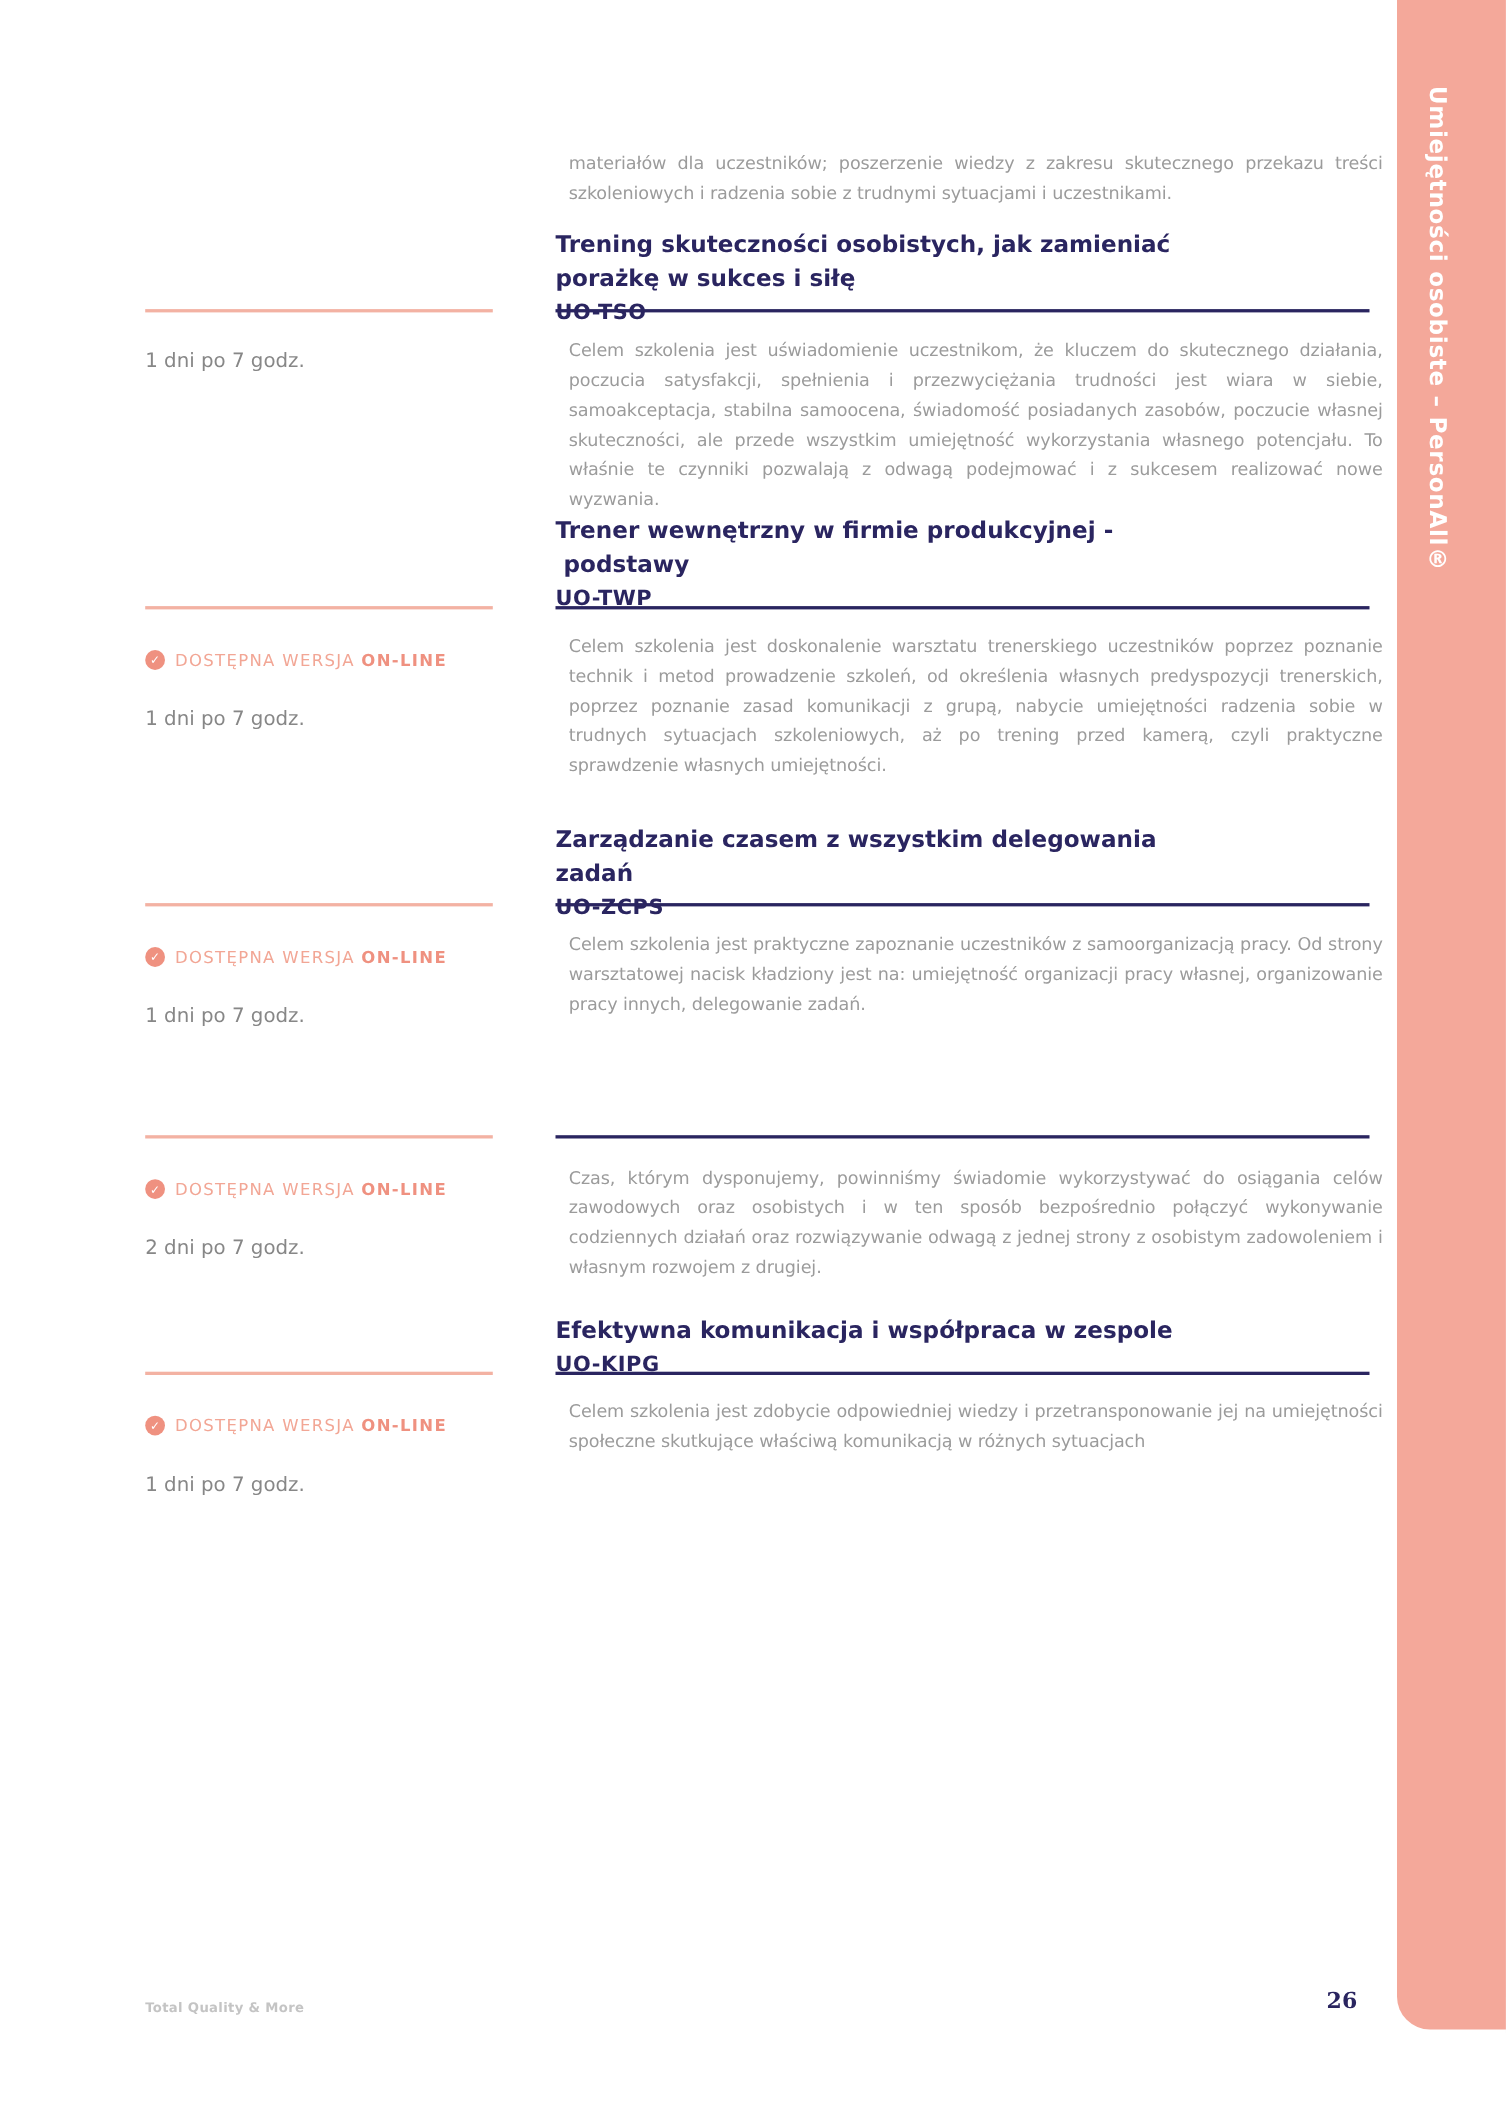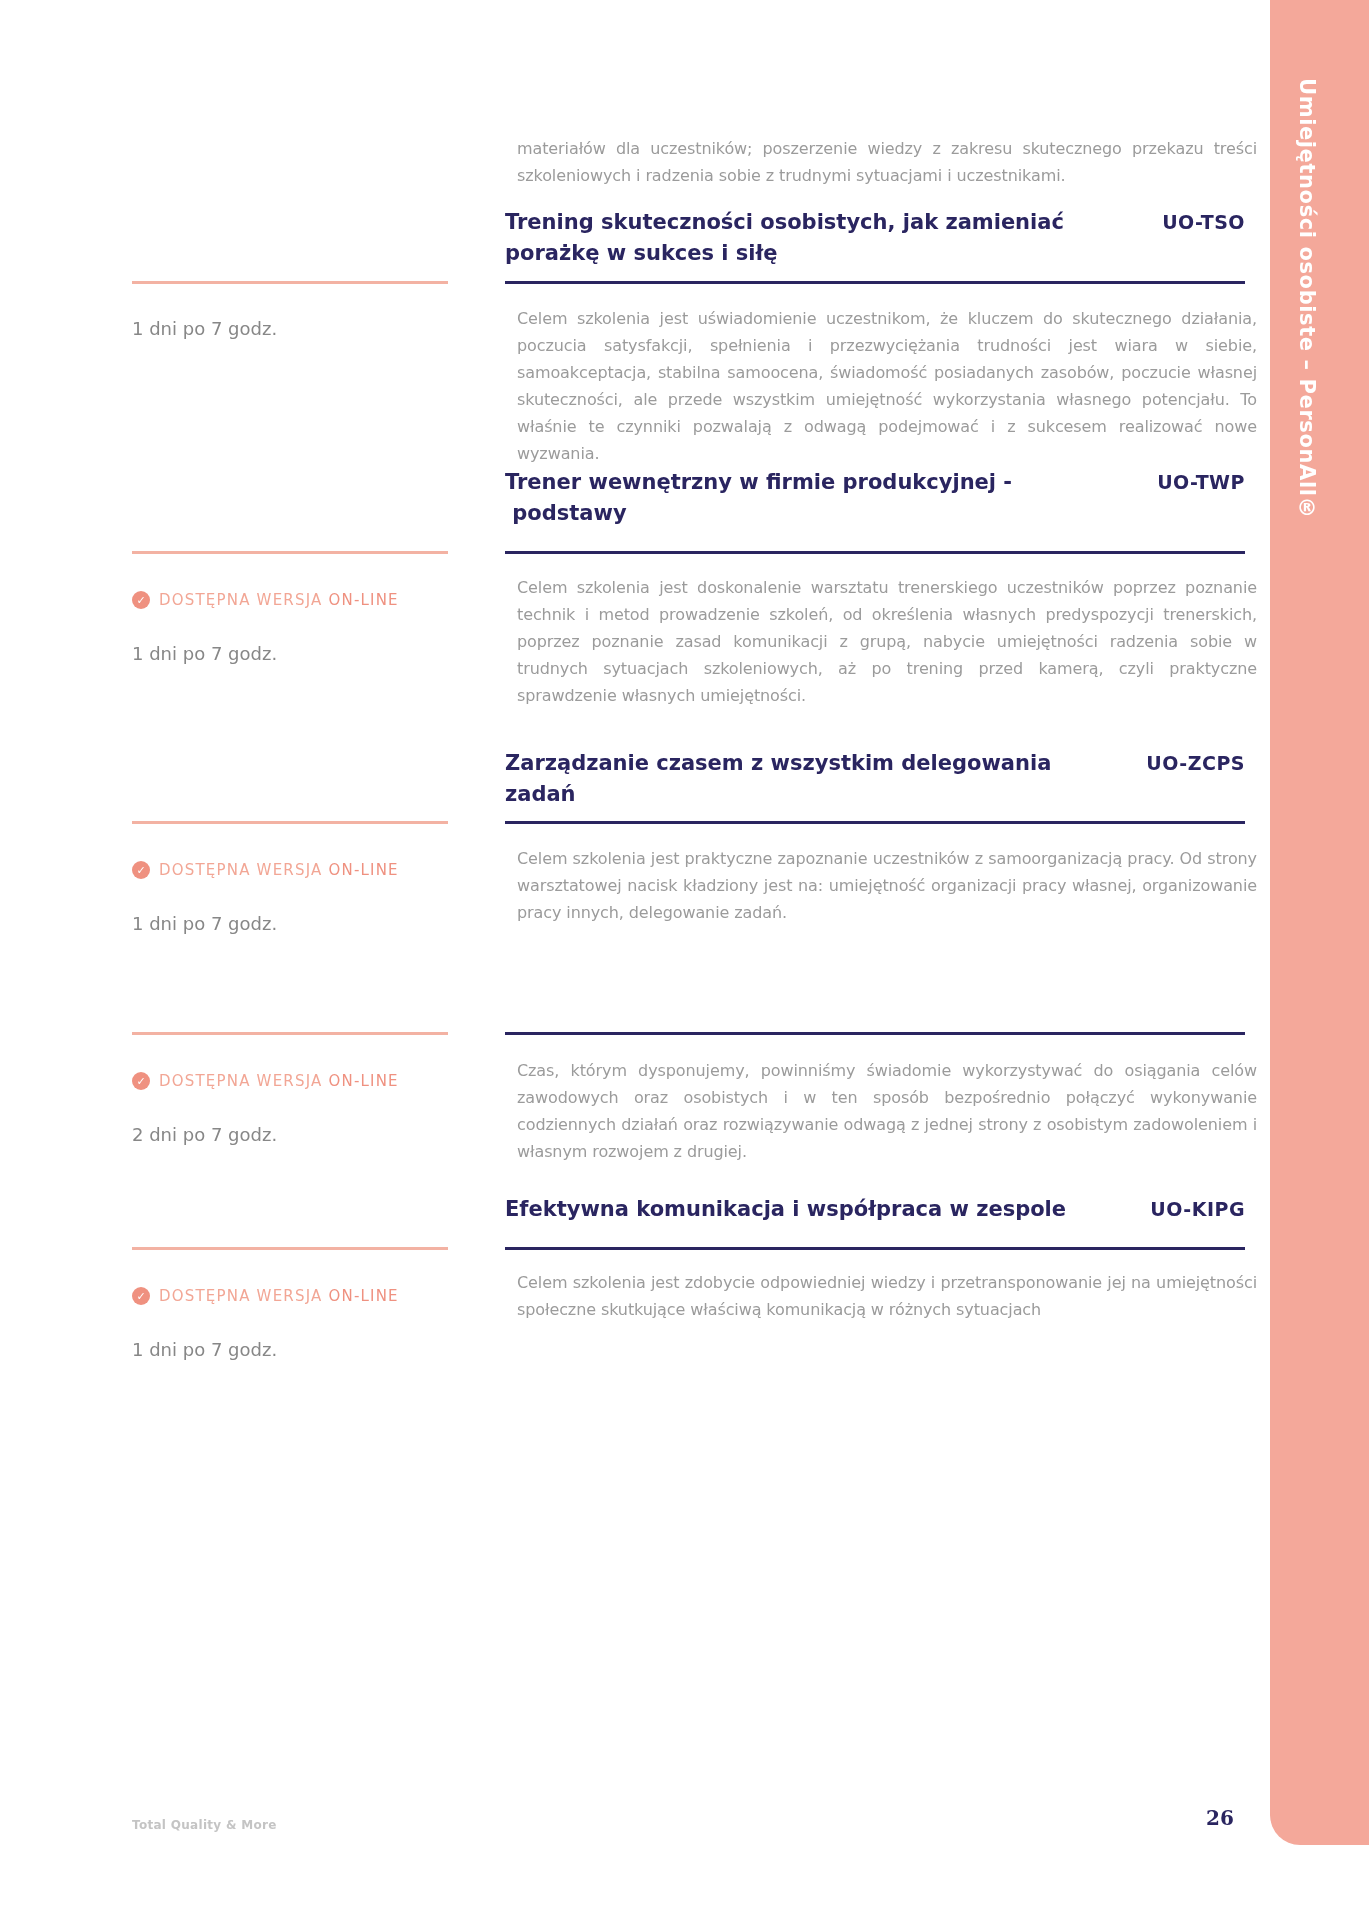--- a/index.html
+++ b/index.html
@@ -19,33 +19,33 @@
   }
   
   .band{position:absolute;left:1270px;top:0;width:99px;height:1845px;
     background:var(--salmon_band);border-radius:0 0 0 30px;}
   .band-label{position:absolute;top:78px;left:26px;writing-mode:vertical-rl;
     font-size:21px;font-weight:bold;color:#ffffff;letter-spacing:0.6px;white-space:nowrap;line-height:1;}
   
   .desc,.intro{position:absolute;left:505px;width:740px;font-size:16px;line-height:27px;
     color:var(--body_text);text-align:justify;letter-spacing:-0.1px;margin:12px;}
   .course-header{position:absolute;left:505px;width:740px;display:flex;
-    justify-content:space-between;align-items:flex-start;}
+    justify-content:center;align-items:flex-start;flex-direction:column;}
   .course-title{max-width:600px;font-size:21px;line-height:31px;font-weight:bold;
     color:var(--navy);margin:0;}
   .course-code{font-size:19px;line-height:31px;font-weight:bold;color:var(--navy);letter-spacing:0.5px;}
   .rule{position:absolute;left:505px;width:740px;height:3px;background:var(--navy);}
   
   .pink-divider{position:absolute;left:132px;width:316px;height:3px;background:var(--divider_pink);}
   .duration{position:absolute;left:132px;font-size:18px;line-height:22px;color:var(--duration_text);}
   .badge{position:absolute;left:132px;display:flex;align-items:center;gap:9px;}
   .badge-check{width:18px;height:18px;border-radius:50%;background:var(--salmon_accent);
     color:#fff;font-size:11px;font-weight:bold;display:flex;align-items:center;justify-content:center;flex:0 0 18px;}
   .badge-text{font-size:15px;letter-spacing:1.2px;color:var(--salmon_light);white-space:nowrap;}
-  .badge-text b{color:var(--salmon_accent);font-weight:normal;}
+  .badge-text b{color:var(--salmon_accent);font-weight:bold;}
   
   .footer-brand{position:absolute;left:132px;top:1818px;font-size:12px;font-weight:bold;
     color:var(--footer_text);letter-spacing:0.3px;}
   .page-number{position:absolute;left:1206px;top:1806px;font-family:"DejaVu Serif","Liberation Serif",serif;
     font-size:20px;font-weight:bold;color:var(--navy);}
 </style>
 </head>
 <body>
 
 <div class="page">

